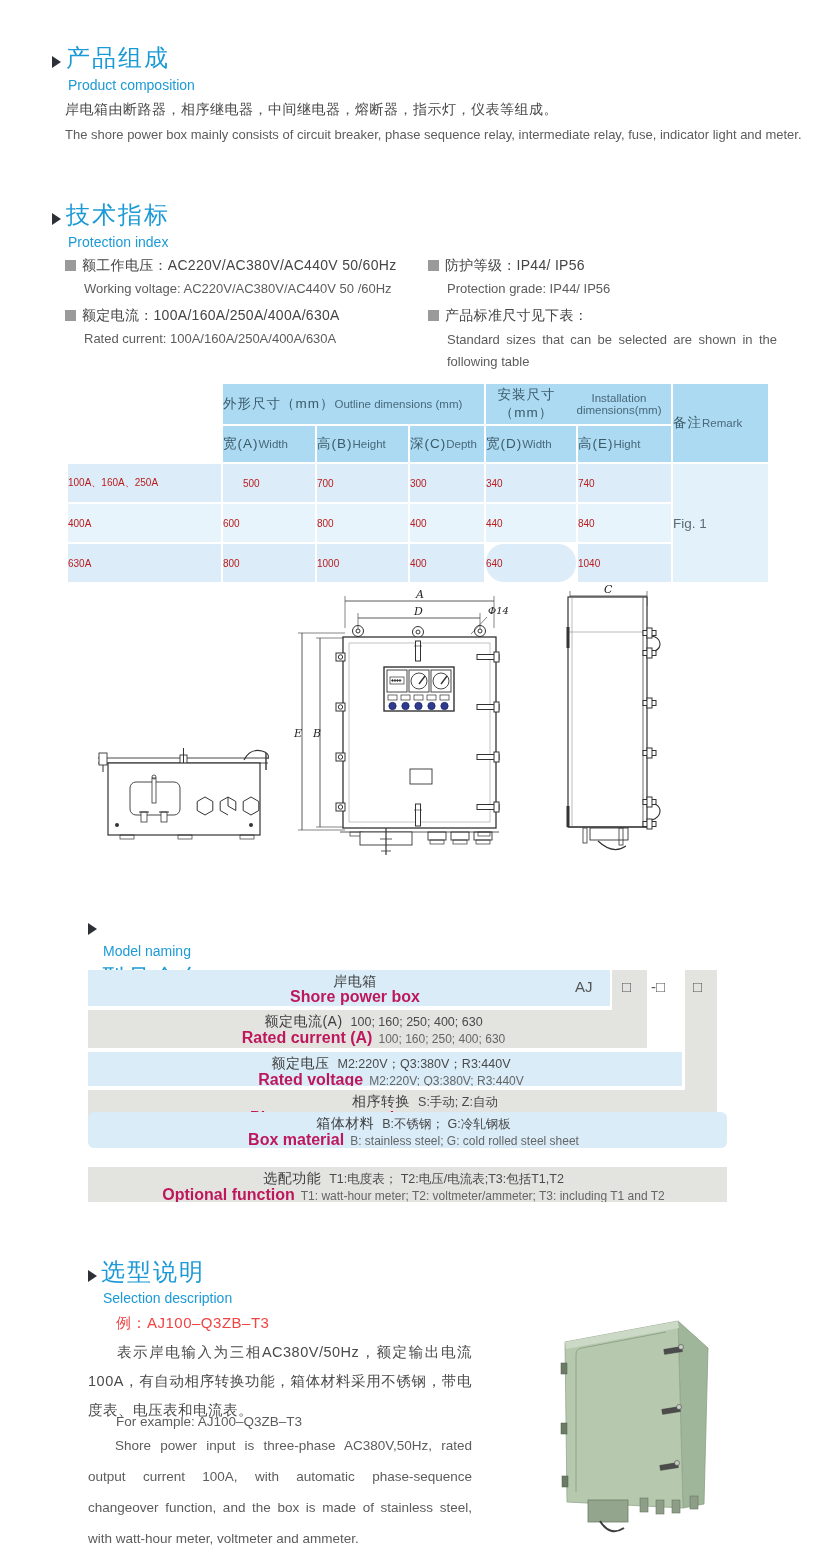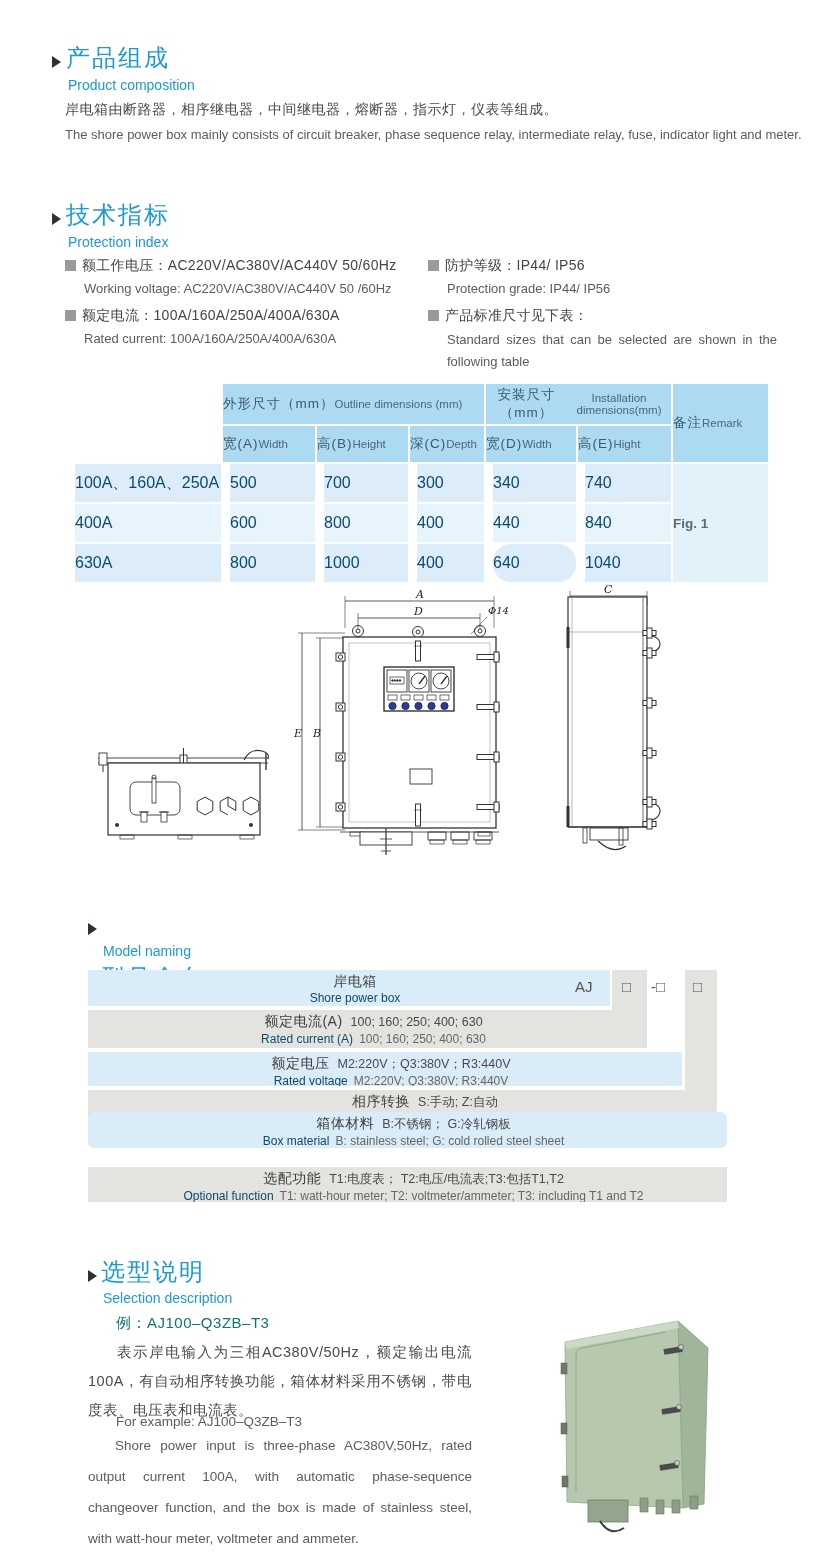--- a/index.html
+++ b/index.html
@@ -16,36 +16,36 @@
   .bullet{display:inline-block;width:11px;height:11px;background:#9a9a9a;margin-right:6px;position:relative;top:1px;}
   .spec-zh{font-size:14px;color:#454545;letter-spacing:.3px;}
   .spec-en{font-size:13px;color:#5c5c5c;}
   
   .dimtbl{display:grid;grid-template-columns:153px 92px 91px 74px 90px 93px 95px;
           grid-template-rows:40px 36px 38px 38px 38px;gap:2px;background:#fff;}
   .cell{display:flex;align-items:center;text-align:center;}
   .hd{background:#abdaf2;color:#3c5a68;}
   .hd .zh{font-size:13.5px;letter-spacing:1px;}
   .hd .en{font-size:11.5px;color:#49687a;}
-  .bd{font-size:16px;color:#0c4a6e;margin-left:7px;}
+  .bd{font-size:10px;color:#b91c1c;}
   .rowA{background:#dcedf9;}
   .rowB{background:#e7f4fc;}
   .remark-body{background:#e3f1fa;font-size:13.5px;color:#5b6b75;}
   
   .mn-row{position:absolute;left:0;overflow:hidden;padding:3px 0 0 12px;box-sizing:border-box;}
   .mn-blue{background:#d9ecf8;}
   .mn-grey{background:#e3e3e0;}
   .mn-lzh{font-size:14px;color:#3f3f3f;letter-spacing:.5px;}
   .mn-vzh{font-size:12.5px;color:#4a4a4a;margin-left:8px;}
-  .mn-len{font-size:12px;color:#0c4a6e;}
+  .mn-len{font-size:16px;color:#be185d;font-weight:bold;}
   .mn-ven{font-size:12px;color:#666;margin-left:6px;}
   .mn-line{line-height:16px;white-space:nowrap;}
   .code{font-size:15px;color:#555;}
   
-  .sel-ex-zh{font-size:15px;color:#0f766e;letter-spacing:.5px;}
+  .sel-ex-zh{font-size:15px;color:#ef4444;letter-spacing:.5px;}
   .sel-ex-en{font-size:13.5px;color:#5c5c5c;}
   .sel-p-zh{font-size:14.5px;color:#4a4a4a;text-align:justify;text-indent:2em;line-height:29px;letter-spacing:.5px;}
   .sel-p-en{font-size:13.5px;color:#5c5c5c;text-align:justify;text-indent:2em;line-height:31px;}
   svg text{font-family:"DejaVu Serif","Liberation Serif",serif;font-style:italic;font-size:11px;fill:#222;}
   svg .lbl-sm{font-size:10px;}
 </style>
 </head>
 <body>
 
 <div class="page">
@@ -106,26 +106,26 @@
     <div class="cell hd" style="grid-column:5;grid-row:2;">
       <span class="zh">宽(D)</span>
       <span class="en">Width</span>
     </div>
     <div class="cell hd" style="grid-column:6;grid-row:2;">
       <span class="zh">高(E)</span>
       <span class="en">Hight</span>
     </div>
 
     <div class="cell bd rowA" style="grid-column:1;grid-row:3;">100A、160A、250A</div>
-    <div class="cell bd rowA" style="grid-column:2;grid-row:3;">500</div>
+    <div class="cell bd rowA" style="grid-column:2;grid-row:3;padding-left:20px;">500</div>
     <div class="cell bd rowA" style="grid-column:3;grid-row:3;">700</div>
     <div class="cell bd rowA" style="grid-column:4;grid-row:3;">300</div>
     <div class="cell bd rowA" style="grid-column:5;grid-row:3;">340</div>
     <div class="cell bd rowA" style="grid-column:6;grid-row:3;">740</div>
-    <div class="cell remark-body" style="grid-column:7;grid-row:3/6;font-weight:bold;">Fig. 1</div>
+    <div class="cell remark-body" style="grid-column:7;grid-row:3/6;">Fig. 1</div>
 
     <div class="cell bd rowB" style="grid-column:1;grid-row:4;">400A</div>
     <div class="cell bd rowB" style="grid-column:2;grid-row:4;">600</div>
     <div class="cell bd rowB" style="grid-column:3;grid-row:4;">800</div>
     <div class="cell bd rowB" style="grid-column:4;grid-row:4;">400</div>
     <div class="cell bd rowB" style="grid-column:5;grid-row:4;">440</div>
     <div class="cell bd rowB" style="grid-column:6;grid-row:4;">840</div>
 
     <div class="cell bd rowA" style="grid-column:1;grid-row:5;">630A</div>
     <div class="cell bd rowA" style="grid-column:2;grid-row:5;">800</div>

